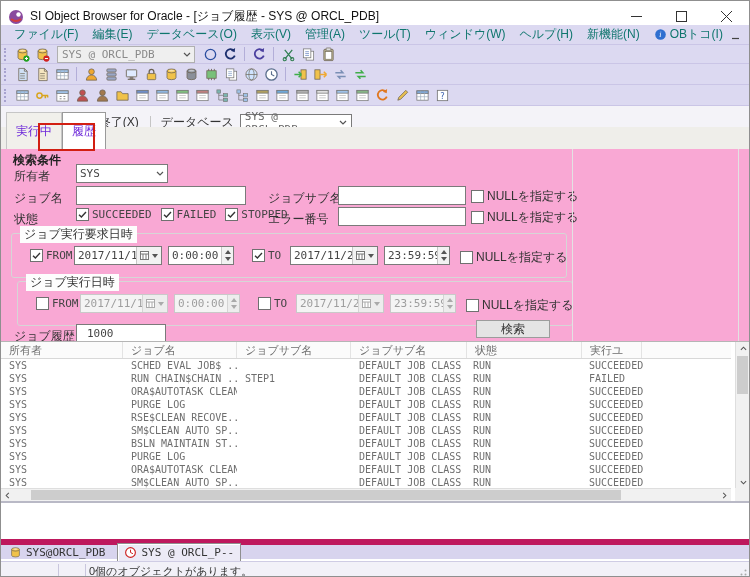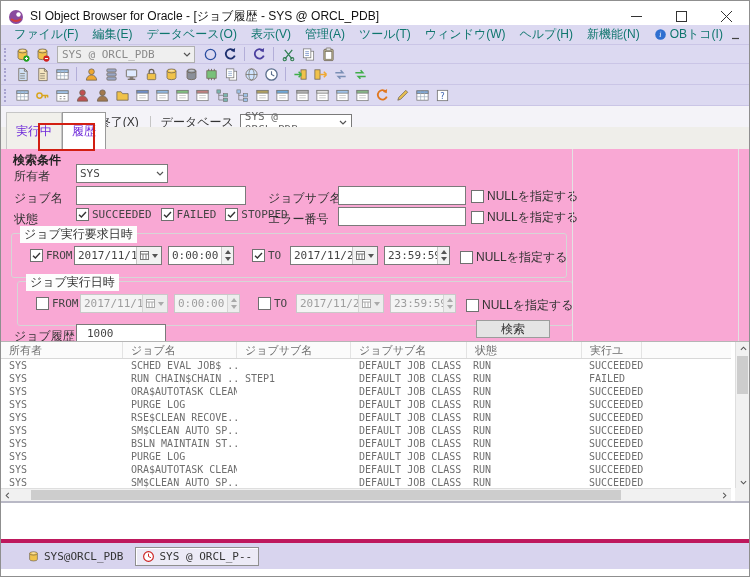--- a/index.html
+++ b/index.html
@@ -90,21 +90,21 @@
 .vthumb{position:absolute;left:1px;right:1px;top:14px;height:38px;background:#cdcdcd}
 .sarr{position:absolute;left:0;width:14px;height:13px;display:flex;align-items:center;justify-content:center}
 .sarr svg{width:7px;height:7px}
 .hscroll{position:absolute;left:0;bottom:0;width:730px;height:13px;background:#f1f1f1;border-top:1px solid #dedede}
 .hthumb{position:absolute;left:30px;top:1px;height:10px;width:590px;background:#cdcdcd}
 .harr{position:absolute;top:0;width:13px;height:13px;display:flex;align-items:center;justify-content:center}
 .harr svg{width:7px;height:7px}
 .corner{position:absolute;right:0;bottom:0;width:14px;height:13px;background:#f1f1f1}
 
 .blank{top:500px;height:38px;background:#fff;border-top:2px solid #b9b9c6}
-.taskbar{top:538px;height:30px;background:#d8d4ee;border-top:4px solid #be185d;display:flex;align-items:center;gap:6px;padding-left:20px}
+.taskbar{top:538px;height:20px;background:#d8d4ee;border-top:6px solid #be185d;display:flex;align-items:center;gap:6px;padding-left:2px}
 .task-btn{height:19px;display:flex;align-items:center;gap:4px;padding:0 6px;font:11px "DejaVu Sans Mono",monospace;color:#333;white-space:nowrap}
 .task-btn .tico{width:13px;height:13px;flex:none}
 .task-btn .tico svg{width:13px;height:13px}
 .task-btn.active{background:#eceaf6;border:1px solid #8f8f8f;box-shadow:inset 1px 1px 0 #fff}
 .statusbar{top:560px;height:17px;background:#f2f1f8;border-top:1px solid #cfcce4}
 .status-div{position:absolute;top:2px;bottom:2px;width:1px;background:#c9c6dd}
 .status-msg{position:absolute;left:88px;top:2px;font-size:11px;color:#333;white-space:nowrap}
 .resize-grip{position:absolute;right:2px;bottom:2px;width:10px;height:10px}
 </style>
 </head>
@@ -920,14 +920,24 @@
       </div>
       <div class="task-btn active">
         <span class="tico"><svg viewBox="0 0 16 16">
             <circle cx="8" cy="8" r="6" fill="#fff" stroke="#cc2020" stroke-width="1.4"></circle>
             <path d="M8 4.5 V8 L11 9.5" stroke="#cc2020" stroke-width="1.2" fill="none"></path>
           </svg></span>
         <span>SYS @ ORCL_P--</span>
       </div>
     </div>
 
+  <div class="abs statusbar">
+    <div class="status-div" style="left:57px"></div>
+    <div class="status-div" style="left:84px"></div>
+    <span class="status-msg">0個のオブジェクトがあります。</span>
+    <svg class="resize-grip" viewBox="0 0 10 10">
+      <circle cx="8.5" cy="8.5" r="1" fill="#aaa"></circle>
+        <circle cx="8.5" cy="4.5" r="1" fill="#aaa"></circle>
+        <circle cx="4.5" cy="8.5" r="1" fill="#aaa"></circle>
+    </svg>
+  </div>
 
 </div>
 
 </body></html>

